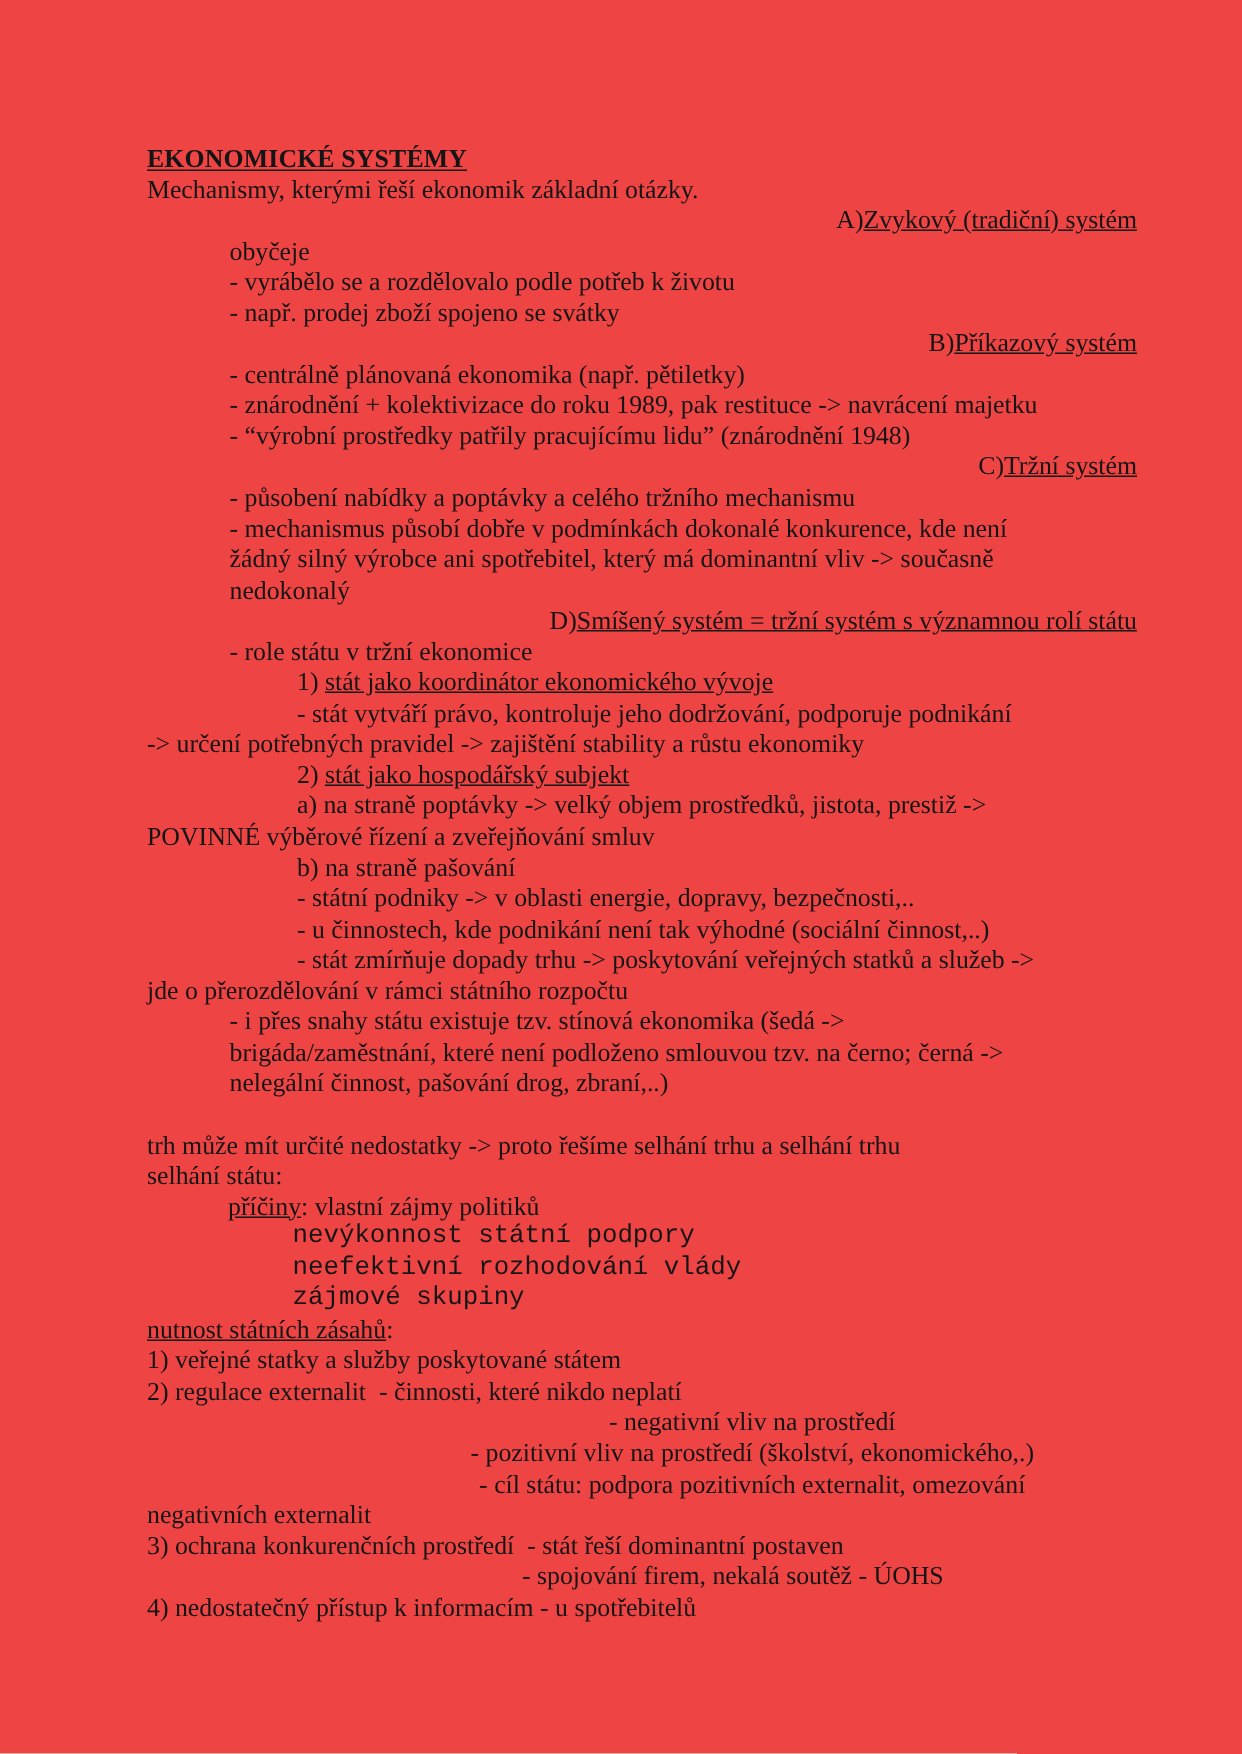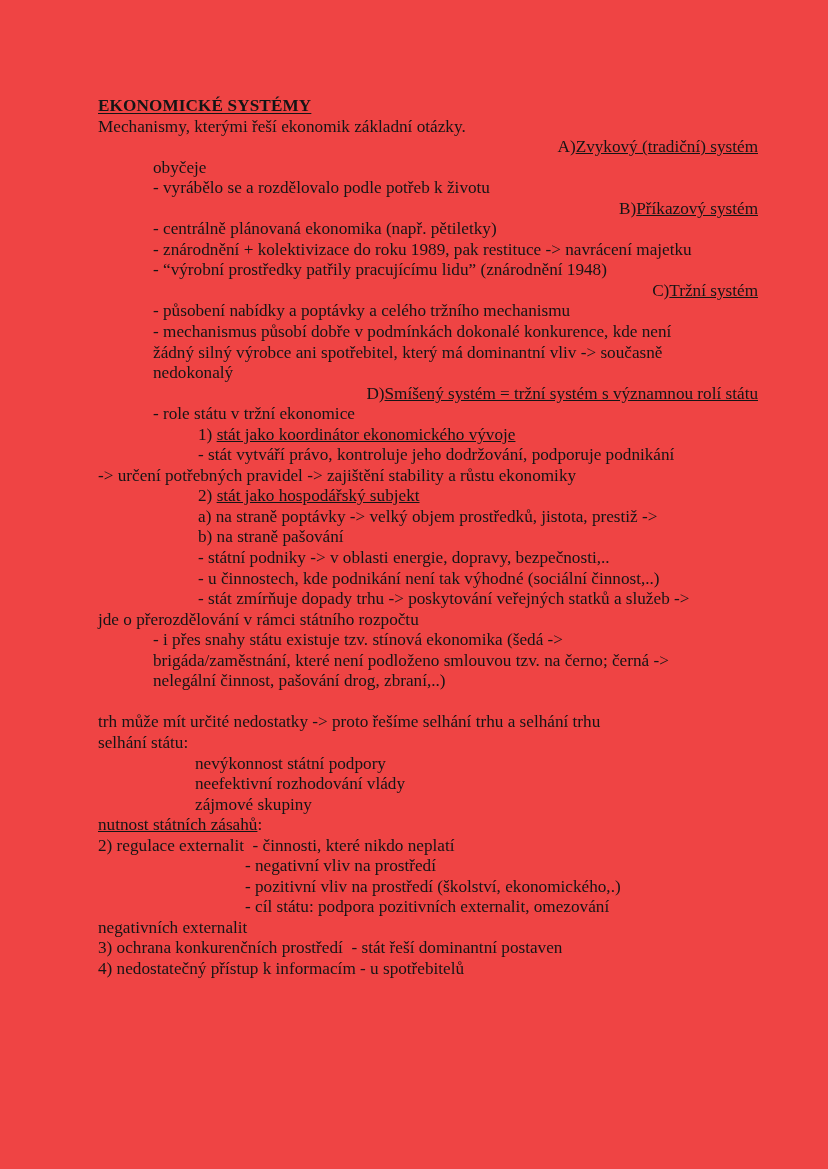--- a/index.html
+++ b/index.html
@@ -45,42 +45,43 @@
     text-underline-offset: 2px;
     letter-spacing: 0.1px;
   }
 
   
   .i0  { margin-left: 0px;   }
   .i1  { margin-left: 30px; text-align: right;  }   
   .i2  { margin-left: 55px;  }   
   .i3  { margin-left: 100px; }   
   .i4  { margin-left: 54px;  }   
-  .i5  { margin-left: 97px;  }   
-  .i6  { margin-left: 147px; }   
+  .i5  { margin-left: 97px; font-family: Liberation Mono, monospace;  }   
+  .i6  { margin-left: 147px; text-align: center; }   
   .i7  { margin-left: 250px; }   
 
   .marker {
     display: inline-block;
     width: 25px;
   }
   .gap { height: 20.55px; }
 </style>
 </head>
 <body>
 
 <div class="page">
   <div class="doc-body">
 
     <p class="ln i0 title">EKONOMICKÉ SYSTÉMY</p>
     <p class="ln i0">Mechanismy, kterými řeší ekonomik základní otázky.</p>
 
     <p class="ln i1"><span class="marker">A)</span><span class="u">Zvykový (tradiční) systém</span></p>
     <p class="ln i2">obyčeje</p>
     <p class="ln i2">- vyrábělo se a rozdělovalo podle potřeb k životu</p>
+    <p class="ln i2">- např. prodej zboží spojeno se svátky</p>
 
     <p class="ln i1"><span class="marker">B)</span><span class="u">Příkazový systém</span></p>
     <p class="ln i2">- centrálně plánovaná ekonomika (např. pětiletky)</p>
     <p class="ln i2">- znárodnění + kolektivizace do roku 1989, pak restituce -&gt; navrácení majetku</p>
     <p class="ln i2">- “výrobní prostředky patřily pracujícímu lidu” (znárodnění 1948)</p>
 
     <p class="ln i1"><span class="marker">C)</span><span class="u">Tržní systém</span></p>
     <p class="ln i2">- působení nabídky a poptávky a celého tržního mechanismu</p>
     <p class="ln i2">- mechanismus působí dobře v podmínkách dokonalé konkurence, kde není</p>
     <p class="ln i2">žádný silný výrobce ani spotřebitel, který má dominantní vliv -&gt; současně</p>
@@ -88,41 +89,45 @@
 
     <p class="ln i1"><span class="marker">D)</span><span class="u">Smíšený systém = tržní systém s významnou rolí státu</span></p>
     <p class="ln i2">- role státu v tržní ekonomice</p>
 
     <p class="ln i3"><span>1)</span>&nbsp;<span class="u">stát jako koordinátor ekonomického vývoje</span></p>
     <p class="ln i3">- stát vytváří právo, kontroluje jeho dodržování, podporuje podnikání</p>
     <p class="ln i0">-&gt; určení potřebných pravidel -&gt; zajištění stability a růstu ekonomiky</p>
 
     <p class="ln i3"><span>2)</span>&nbsp;<span class="u">stát jako hospodářský subjekt</span></p>
     <p class="ln i3">a) na straně poptávky -&gt; velký objem prostředků, jistota, prestiž -&gt;</p>
+    <p class="ln i0">POVINNÉ výběrové řízení a zveřejňování smluv</p>
     <p class="ln i3">b) na straně pašování</p>
     <p class="ln i3">- státní podniky -&gt; v oblasti energie, dopravy, bezpečnosti,..</p>
     <p class="ln i3">- u činnostech, kde podnikání není tak výhodné (sociální činnost,..)</p>
     <p class="ln i3">- stát zmírňuje dopady trhu -&gt; poskytování veřejných statků a služeb -&gt;</p>
     <p class="ln i0">jde o přerozdělování v rámci státního rozpočtu</p>
 
     <p class="ln i2">- i přes snahy státu existuje tzv. stínová ekonomika (šedá -&gt;</p>
     <p class="ln i2">brigáda/zaměstnání, které není podloženo smlouvou tzv. na černo; černá -&gt;</p>
     <p class="ln i2">nelegální činnost, pašování drog, zbraní,..)</p>
 
     <div class="gap"></div>
 
     <p class="ln i0">trh může mít určité nedostatky -&gt; proto řešíme selhání trhu a selhání trhu</p>
     <p class="ln i0">selhání státu:</p>
+    <p class="ln i4"><span class="u">příčiny</span><span>: vlastní zájmy politiků</span></p>
     <p class="ln i5">nevýkonnost státní podpory</p>
     <p class="ln i5">neefektivní rozhodování vlády</p>
     <p class="ln i5">zájmové skupiny</p>
 
     <p class="ln i0"><span class="u">nutnost státních zásahů</span><span>:</span></p>
+    <p class="ln i0">1) veřejné statky a služby poskytované státem</p>
     <p class="ln i0">2) regulace externalit  - činnosti, které nikdo neplatí</p>
     <p class="ln i6">- negativní vliv na prostředí</p>
     <p class="ln i6">- pozitivní vliv na prostředí (školství, ekonomického,.)</p>
     <p class="ln i6">- cíl státu: podpora pozitivních externalit, omezování</p>
     <p class="ln i0">negativních externalit</p>
     <p class="ln i0">3) ochrana konkurenčních prostředí  - stát řeší dominantní postaven</p>
+    <p class="ln i7">- spojování firem, nekalá soutěž - ÚOHS</p>
     <p class="ln i0">4) nedostatečný přístup k informacím - u spotřebitelů</p>
 
   </div>
 </div>
 
 </body></html>

